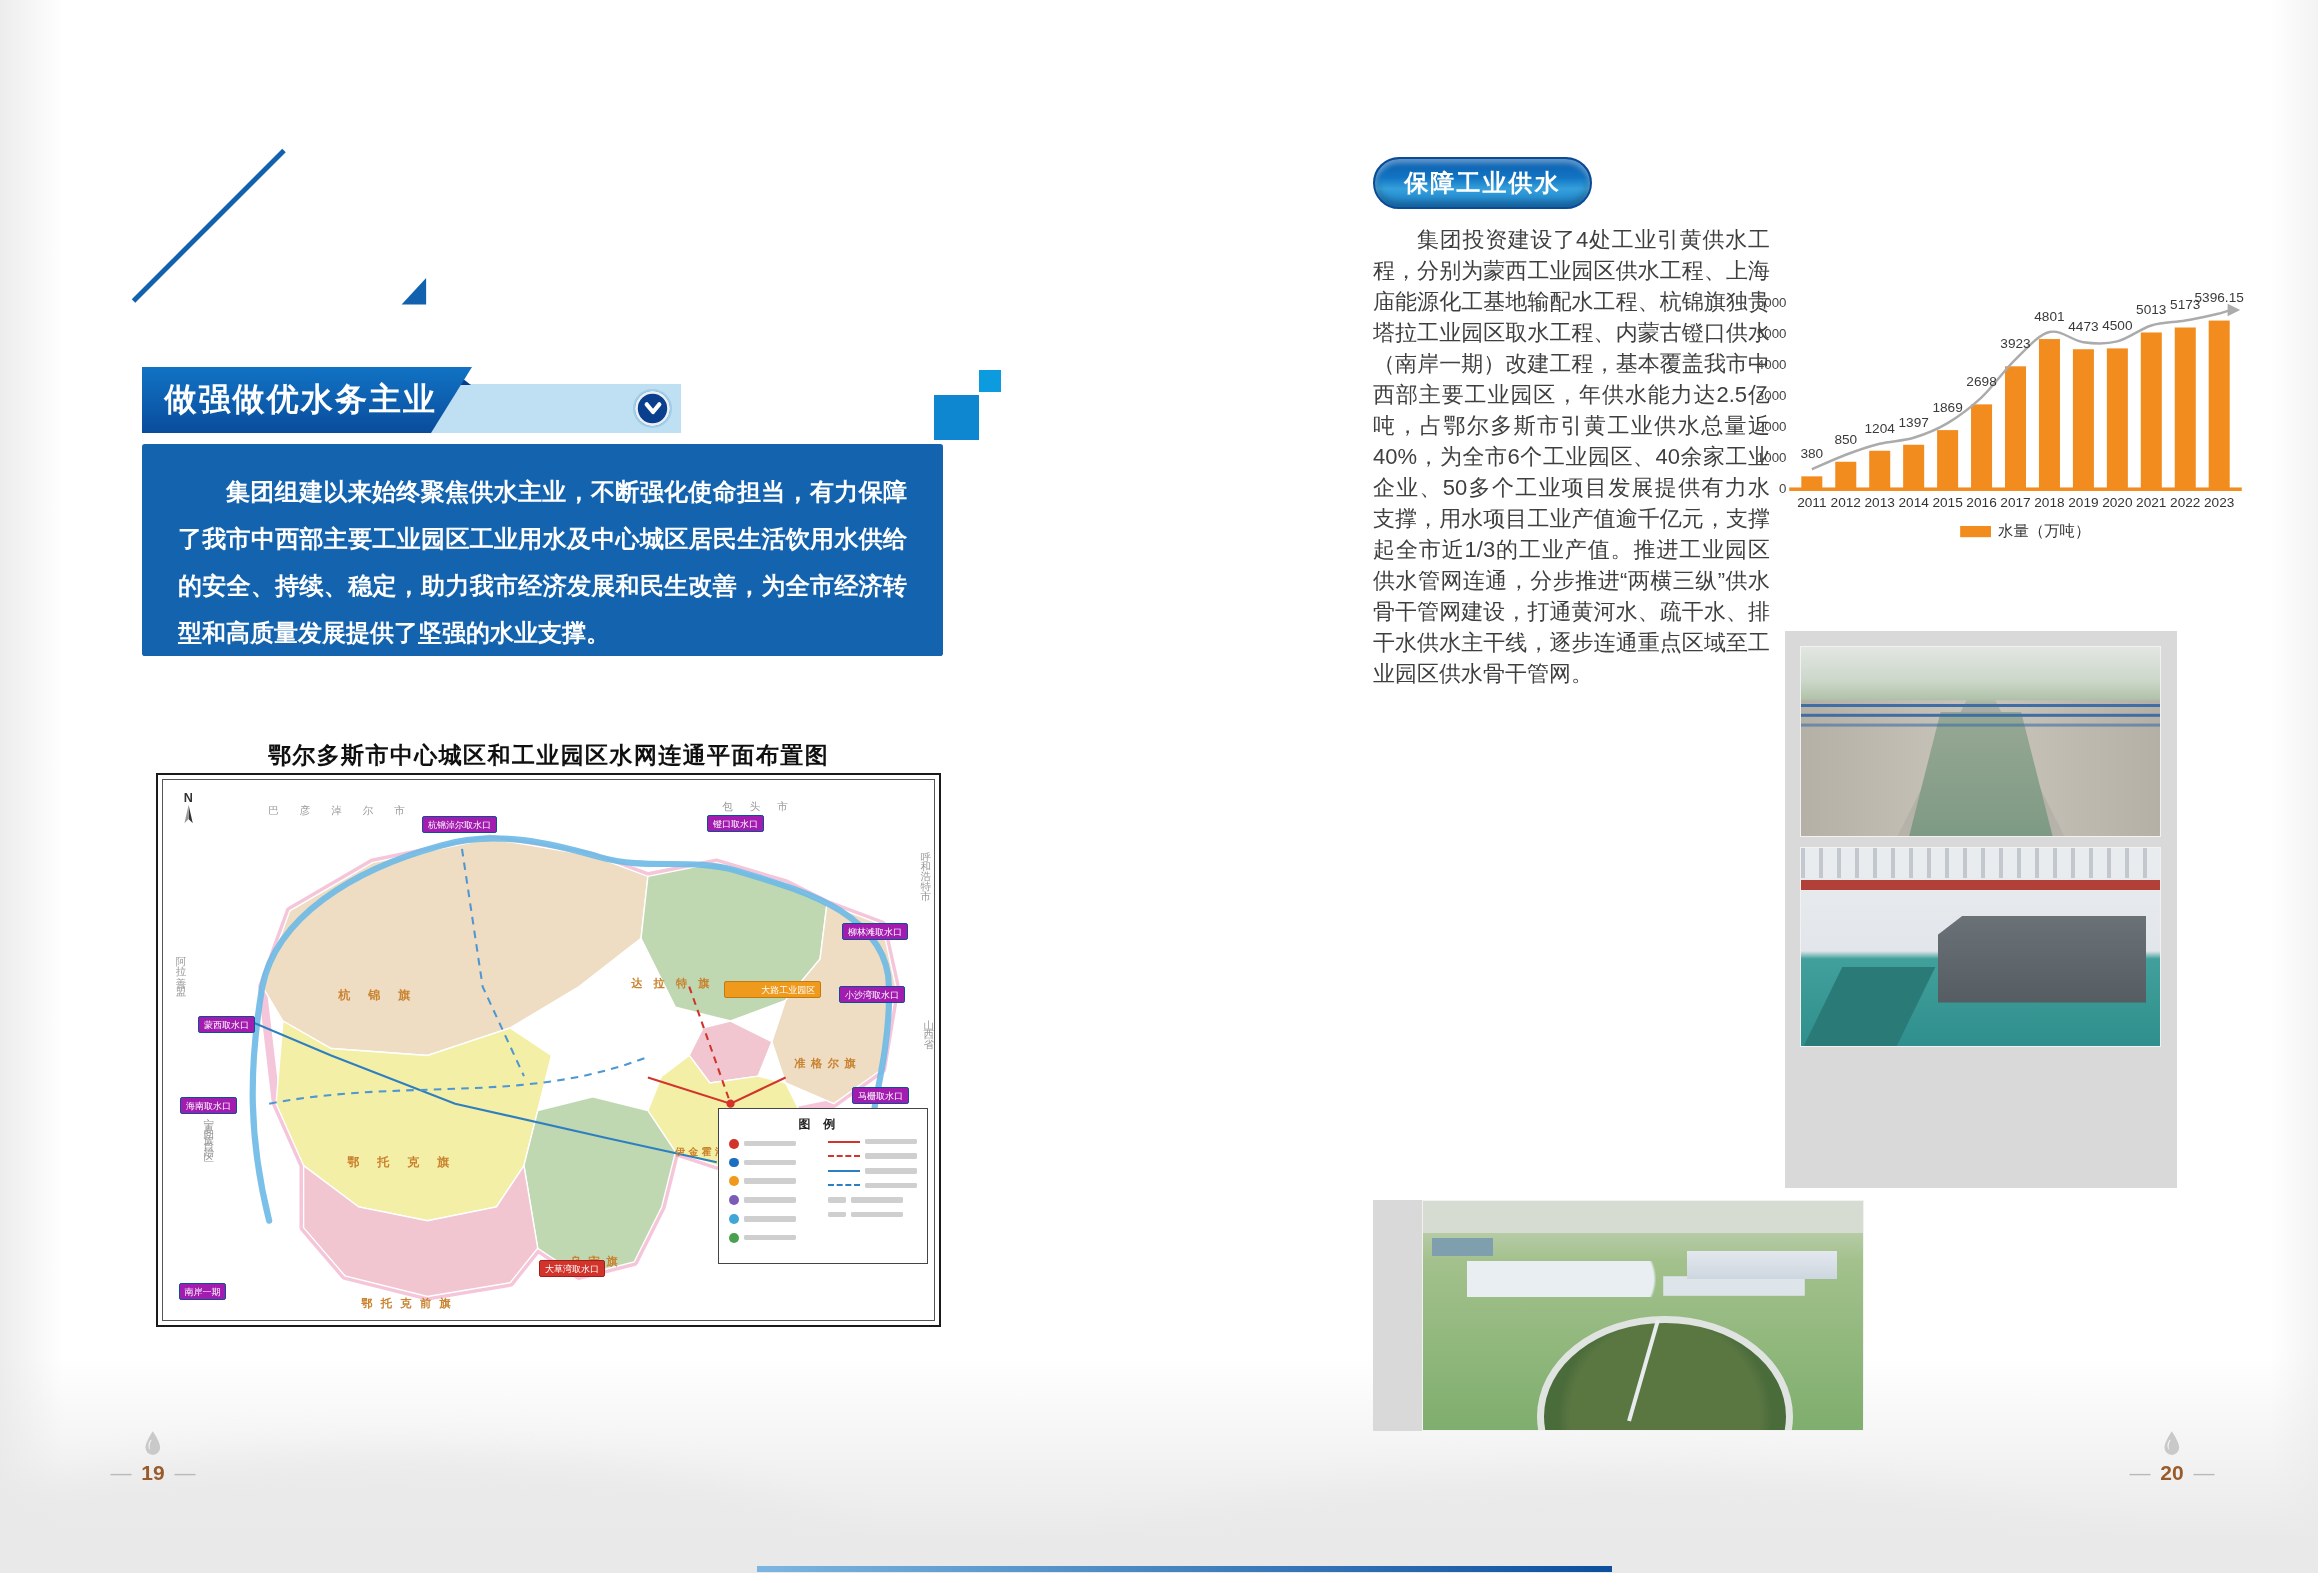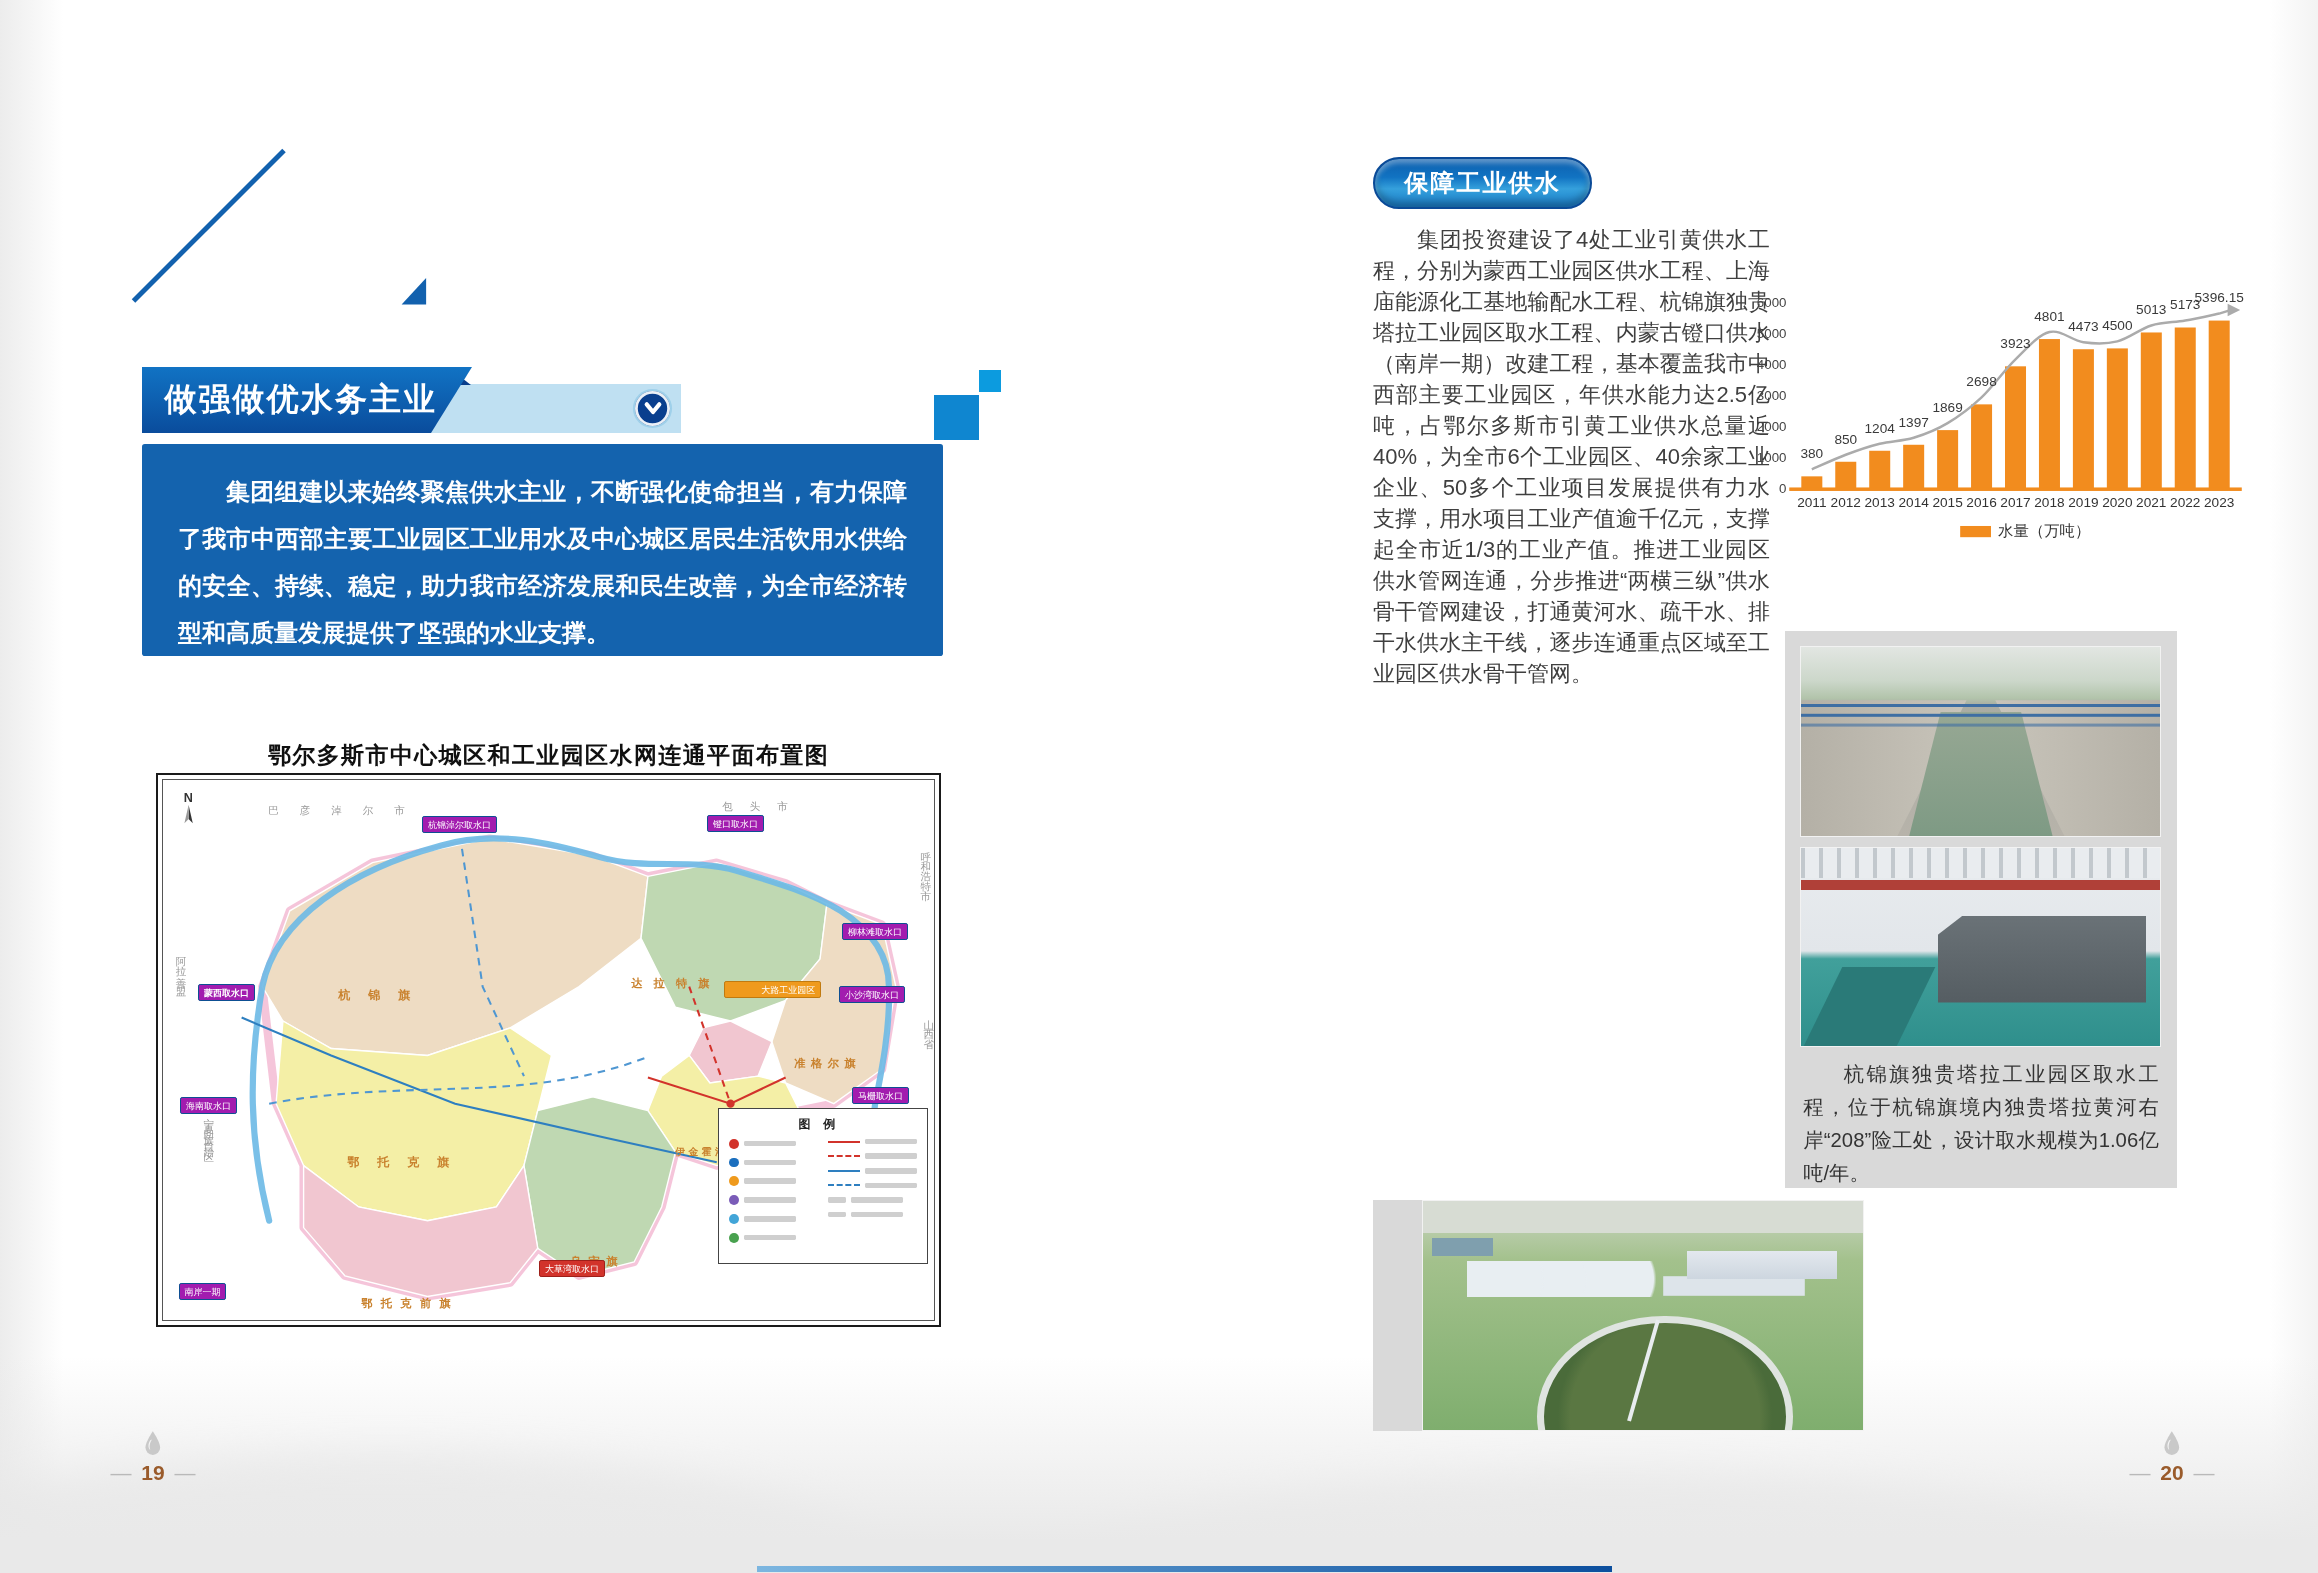--- a/index.html
+++ b/index.html
@@ -192,21 +192,21 @@
       
       <div class="nb-label" style="left:105px;top:24px;letter-spacing:21px;">巴彦淖尔市</div>
       <div class="nb-label" style="left:559px;top:19.6px;letter-spacing:17px;">包头市</div>
       <div class="nb-label nb-v" style="left:756px;top:63px;">呼和浩特市</div>
       <div class="nb-label nb-v" style="left:759px;top:231px;">山西省</div>
       <div class="nb-label nb-v" style="left:635px;top:415px;">陕西省</div>
       <div class="nb-label nb-v" style="left:39px;top:330px;letter-spacing:5.6px;">宁夏回族自治区</div>
       <div class="nb-label nb-v" style="left:11.2px;top:168px;">阿拉善盟</div>
 
       
-      <div class="chip" style="left:35px;top:204px;font-weight:bold;">蒙西取水口</div>
+      <div class="chip" style="left:35px;top:236px;">蒙西取水口</div>
       <div class="chip" style="left:17px;top:317px;">海南取水口</div>
       <div class="chip" style="left:15.4px;top:503px;">南岸一期</div>
       <div class="chip" style="left:259px;top:36px;">杭锦淖尔取水口</div>
       <div class="chip" style="left:544px;top:35px;">镫口取水口</div>
       <div class="chip" style="left:679px;top:143px;">柳林滩取水口</div>
       <div class="chip" style="left:676px;top:206px;">小沙湾取水口</div>
       <div class="chip" style="left:689px;top:307px;">马栅取水口</div>
       <div class="chip red" style="left:376px;top:480px;">大草湾取水口</div>
       <div class="chip orange" style="left:561px;top:201px;padding-left:36px;">大路工业园区</div>
 
@@ -352,21 +352,20 @@
       <span class="pshape wallR"></span>
       <span class="pshape water"></span>
       <span class="pshape rail"></span>
     </div>
     <div class="photo ph4" style="width:361px;height:200px;margin-top:9.8px;">
       <span class="pshape truss"></span>
       <span class="pshape beam"></span>
       <span class="pshape machine"></span>
       <span class="pshape walk"></span>
     </div>
-    <div class="caption">杭锦旗独贵塔拉工业园区取水工程，位于杭锦旗境内独贵塔拉黄河右岸“208”险工处，设计取水规模为1.06亿吨/年。</div>
   </div>
 
   <div class="abs gray-strip"></div>
   <div class="abs photo ph5 feature-photo">
     <span class="pshape sky"></span>
     <span class="pshape pond"></span>
     <span class="pshape tanks"></span>
     <span class="pshape bldgs"></span>
     <span class="pshape clar"></span>
     <span class="pshape arm"></span>

